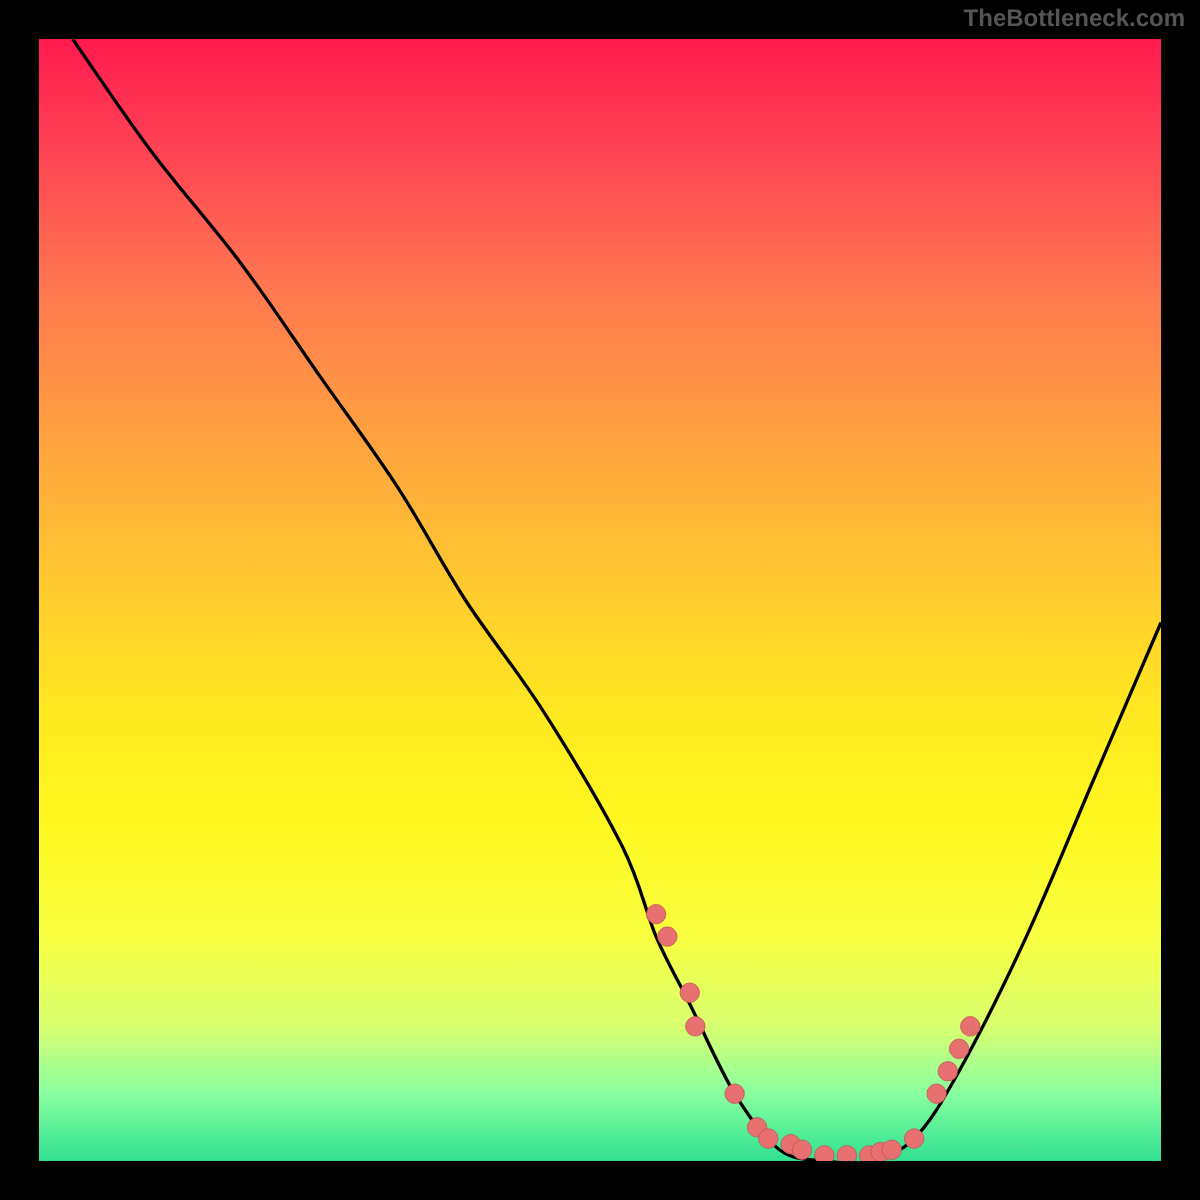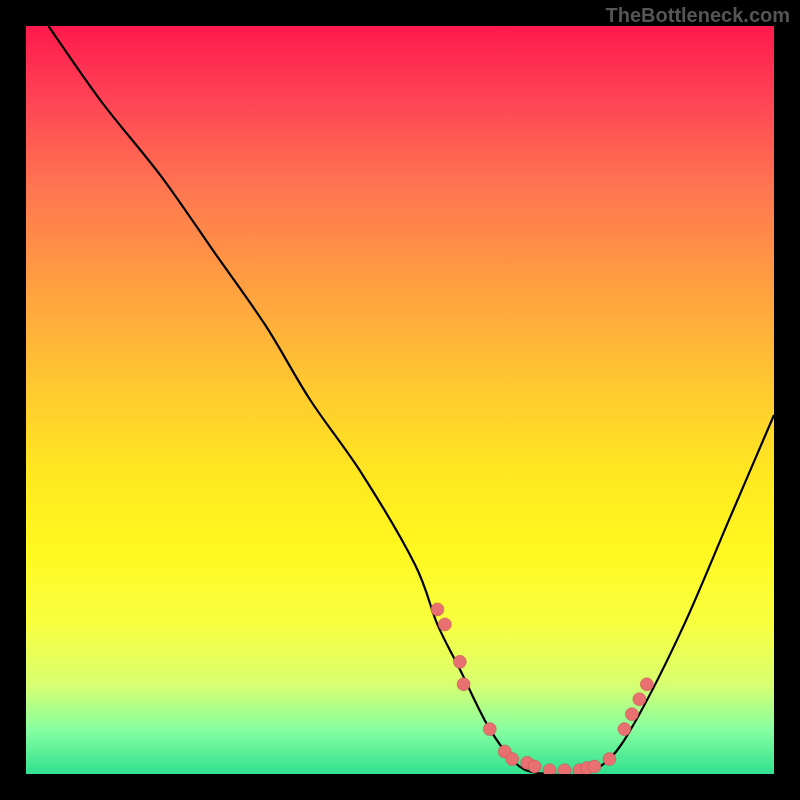--- a/index.html
+++ b/index.html
@@ -8,21 +8,21 @@
     height: 800px;
     background: #000;
     position: relative;
     font-family: Arial, sans-serif;
   }
   .watermark {
     position: absolute;
     top: 4px;
     right: 10px;
     color: #555;
-    font-size: 20px;
+    font-size: 16px;
     font-weight: bold;
     z-index: 10;
   }
   .plot-area {
     position: absolute;
     left: 26px;
     top: 26px;
     width: 748px;
     height: 748px;
     background: linear-gradient(to bottom,

